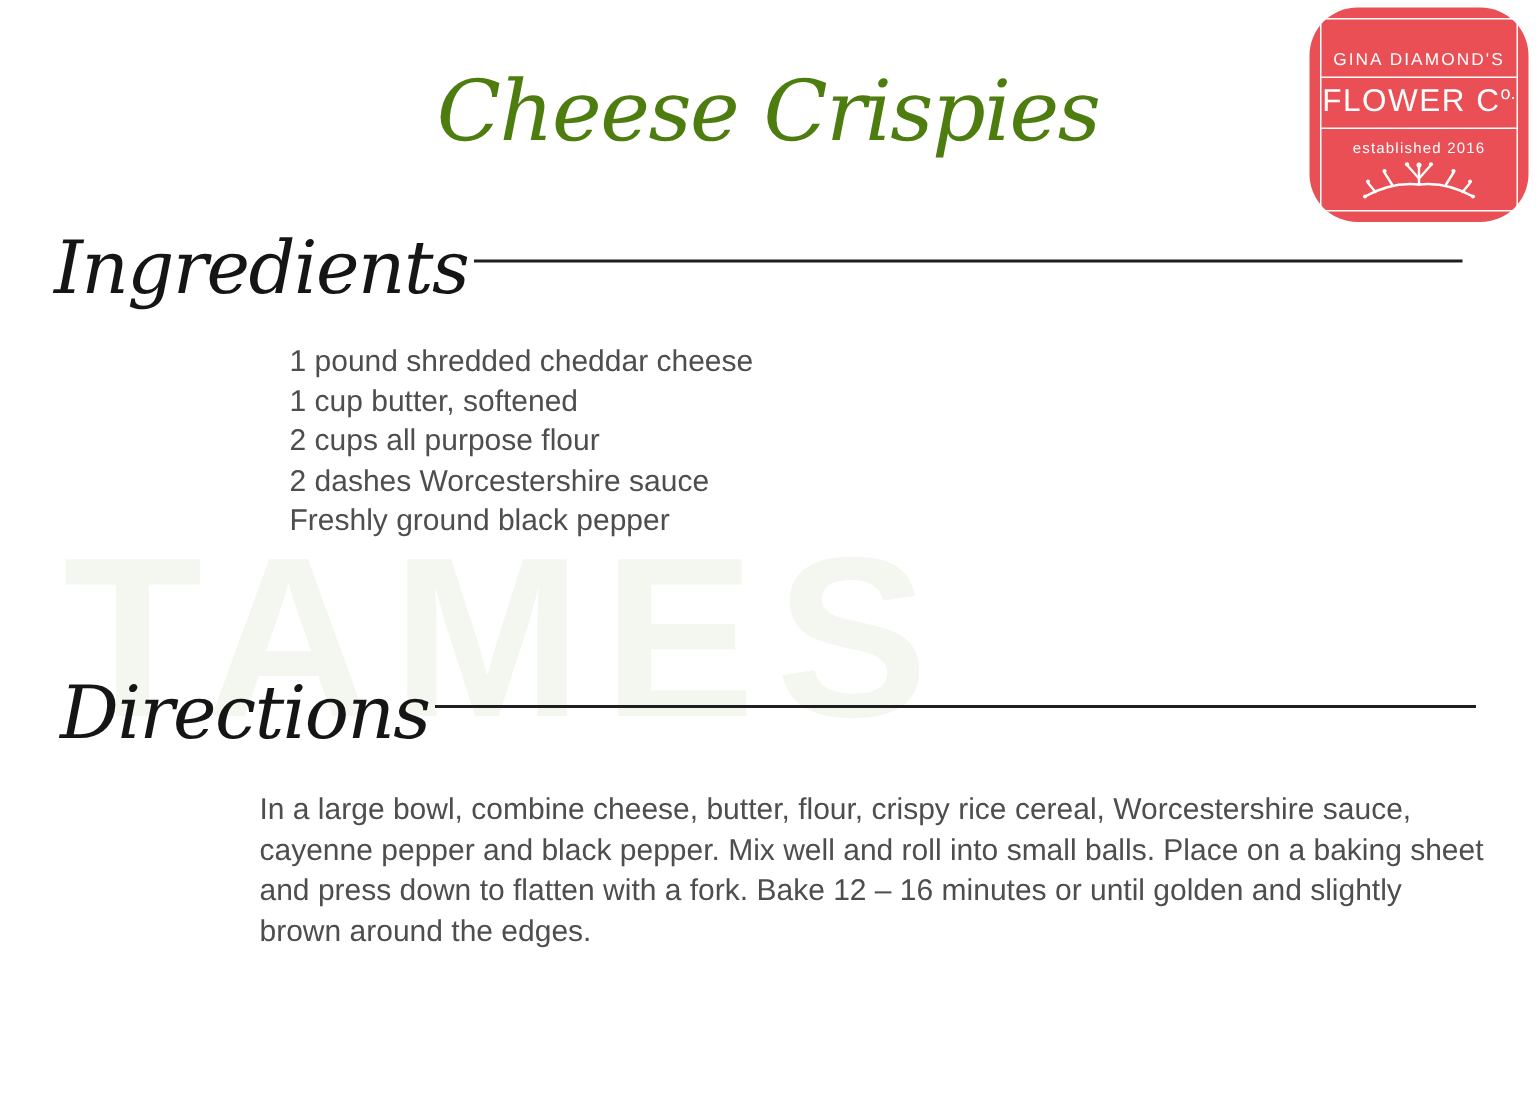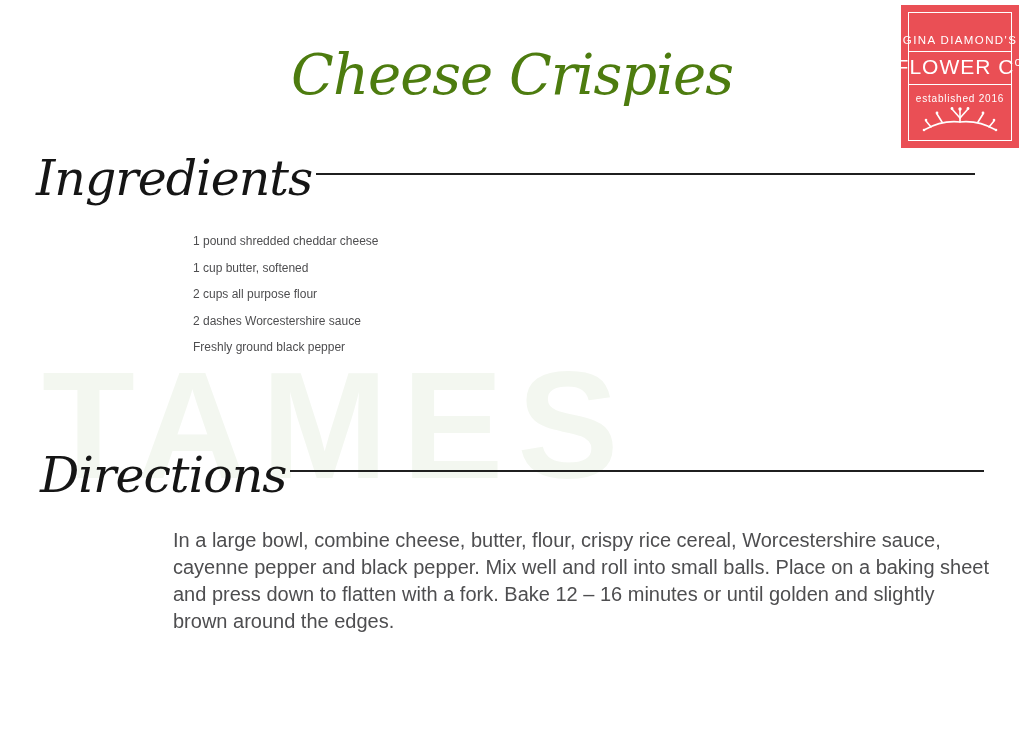--- a/index.html
+++ b/index.html
@@ -35,22 +35,23 @@
     font-style:italic;
     font-size:56px;
     color:#4d7c0f;
     letter-spacing:-1px;
   }
 
   
   .logo {
     position:absolute;
     top:5px; right:5px;
-    width:118px; height:143px;
+    width:146px; height:143px;
     background:#ea4f55;
+    border-radius:32px;
   }
   .logo-inner {
     position:absolute; inset:7px;
     border:1.5px solid #ffffff;
     display:flex; flex-direction:column; align-items:center;
     color:#ffffff;
   }
   .logo-line1 {
     margin-top:21px;
     font-size:11.5px;
@@ -102,21 +103,21 @@
     margin:0 0 9px 4px;
   }
   #ingredients-heading { left:36px; right:49px; top:153px; }
   #directions-heading  { left:40px; right:40px; top:450px; }
 
   
   .ingredient-list {
     position:absolute;
     left:193px; top:228px;
     list-style:none;
-    font-size:12px;
+    font-size:20px;
     line-height:26.5px;
     color:#4e4e50;
   }
   .directions-body {
     position:absolute;
     left:173px; top:527px;
     width:818px;
     font-size:20px;
     line-height:27px;
     color:#4e4e50;

